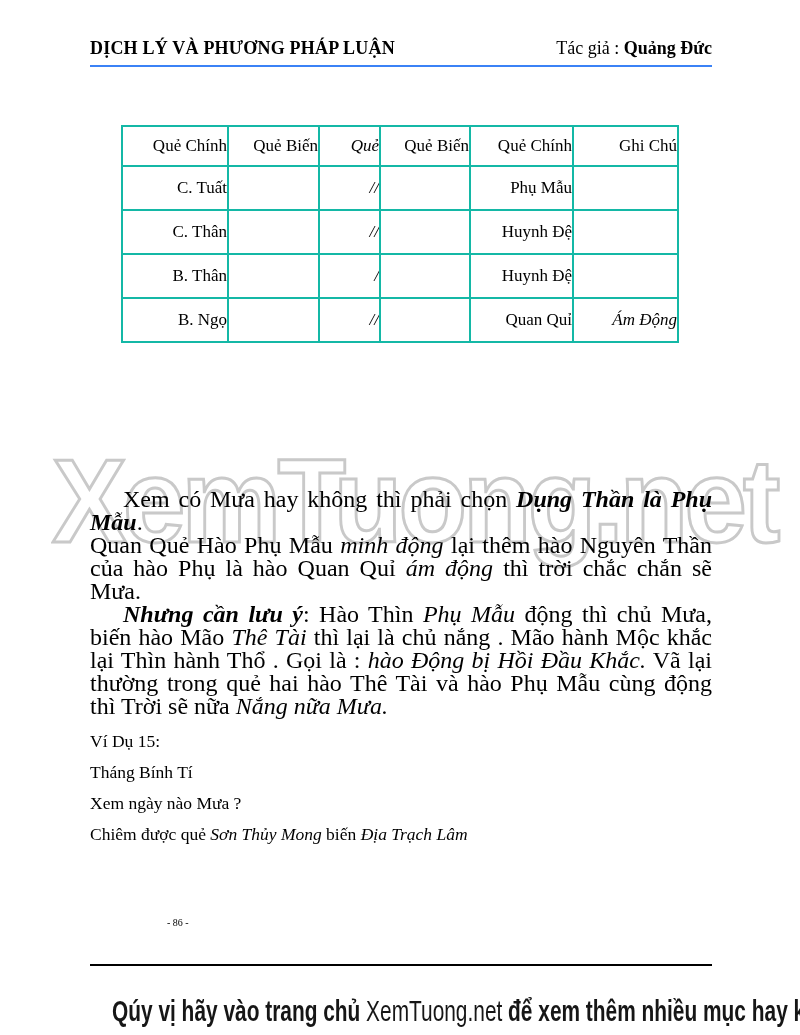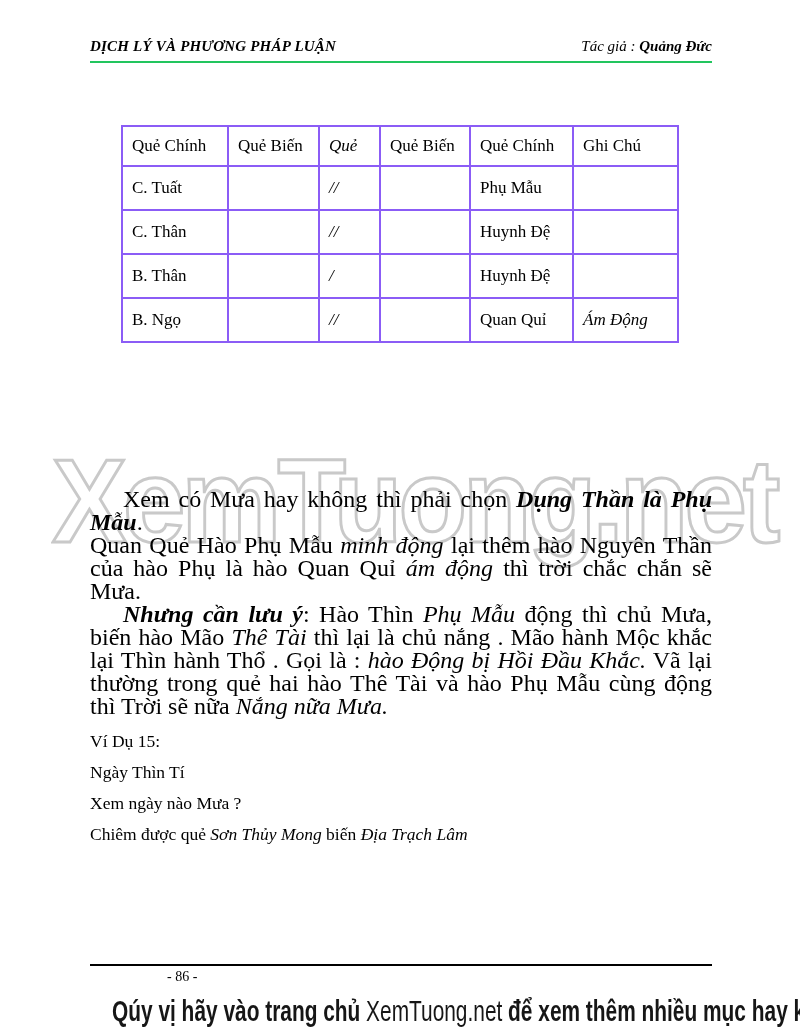--- a/index.html
+++ b/index.html
@@ -2,28 +2,28 @@
 <html><head>
 <meta charset="utf-8">
 <style>
   html,body{margin:0;padding:0;background:#fff;}
   .page{position:relative;width:800px;height:1035px;background:#ffffff;overflow:hidden;
         font-family:"Liberation Serif","DejaVu Serif",serif;color:#000;}
 
   
   .header{position:absolute;left:90px;top:38px;width:622px;display:flex;
           justify-content:space-between;align-items:baseline;
-          border-bottom:2px solid #22c55e;padding-bottom:6px;font-size:15px;font-style:italic;}
+          border-bottom:2px solid #3b82f6;padding-bottom:6px;font-size:18px;}
   .header .title{font-weight:bold;letter-spacing:.2px;}
   .header .author-name{font-weight:bold;}
 
   
   .doc-table{position:absolute;left:121px;top:125px;border-collapse:collapse;
              font-size:17px;table-layout:fixed;}
-  .doc-table th,.doc-table td{border:2px solid #8b5cf6;text-align:left;
+  .doc-table th,.doc-table td{border:2px solid #14b8a6;text-align:right;
              padding:0 0 0 9px;font-weight:normal;vertical-align:middle;overflow:hidden;}
   .doc-table th{height:38px;}
   .doc-table td{height:42px;}
   .doc-table th:nth-child(3),
   .doc-table td:nth-child(3),
   .doc-table td:nth-child(6){font-style:italic;}
 
   
   .watermark{position:absolute;left:52px;top:442px;z-index:0;
              font-family:"Liberation Sans","DejaVu Sans",sans-serif;font-weight:bold;
@@ -38,21 +38,21 @@
   .p1{text-indent:33px;margin-bottom:8px;}
   .p3{margin-top:27px;text-indent:33px;}
   .bi{font-weight:bold;font-style:italic;}
   .it{font-style:italic;}
 
   .example{position:absolute;left:90px;top:726px;z-index:1;
            font-size:17.5px;line-height:31px;}
 
   
   .footer-rule{position:absolute;left:90px;top:964px;width:622px;border-top:2px solid #000;}
-  .page-number{position:absolute;left:167px;top:969px;font-size:14px;}
+  .page-number{position:absolute;left:167px;top:917px;font-size:10px;}
   .banner{position:absolute;left:0;top:995px;width:800px;text-align:center;
           font-family:"Liberation Sans","DejaVu Sans",sans-serif;font-size:29px;
           font-weight:bold;color:#161616;transform:scaleX(.72);
           transform-origin:center top;white-space:nowrap;}
   .banner .site{font-weight:normal;}
 </style>
 </head>
 <body>
 
 <div class="page">
@@ -122,21 +122,21 @@
   <div class="content">
     <p class="p1"><span>Xem có Mưa hay không thì phải chọn </span><span class="bi">Dụng Thần là Phụ Mẫu</span><span>.</span></p>
 
     <p class="p2"><span>Quan Quẻ Hào Phụ Mẫu </span><span class="it">minh động</span><span> lại thêm hào Nguyên Thần của hào Phụ là hào Quan Quỉ </span><span class="it">ám động</span><span>  thì trời chắc chắn sẽ Mưa.</span></p>
 
     <p class="p3"><span class="bi">Nhưng cần lưu ý</span><span>: Hào Thìn </span><span class="it">Phụ Mẫu</span><span>  động thì chủ Mưa, biến hào Mão </span><span class="it">Thê Tài</span><span> thì lại là chủ nắng . Mão hành Mộc khắc lại Thìn hành Thổ . Gọi là : </span><span class="it">hào Động bị Hồi Đầu Khắc.</span><span> Vã lại thường trong quẻ hai hào Thê Tài và hào Phụ Mẫu cùng động thì Trời sẽ nữa </span><span class="it">Nắng nữa Mưa.</span></p>
   </div>
 
   <div class="example">
     <div>Ví Dụ 15:</div>
-    <div>Ngày Thìn Tí</div>
+    <div>Tháng Bính Tí</div>
     <div>Xem ngày nào Mưa ?</div>
     <div><span>Chiêm được quẻ </span><span class="it">Sơn Thủy Mong</span><span> biến </span><span class="it">Địa Trạch Lâm</span></div>
   </div>
 
   <div class="footer-rule"></div>
   <div class="page-number">- 86 -</div>
 
   <div class="banner"><span>Qúy vị hãy vào trang chủ </span><span class="site">XemTuong.net</span><span> để xem thêm nhiều mục hay khác</span></div>
 
 </div>

